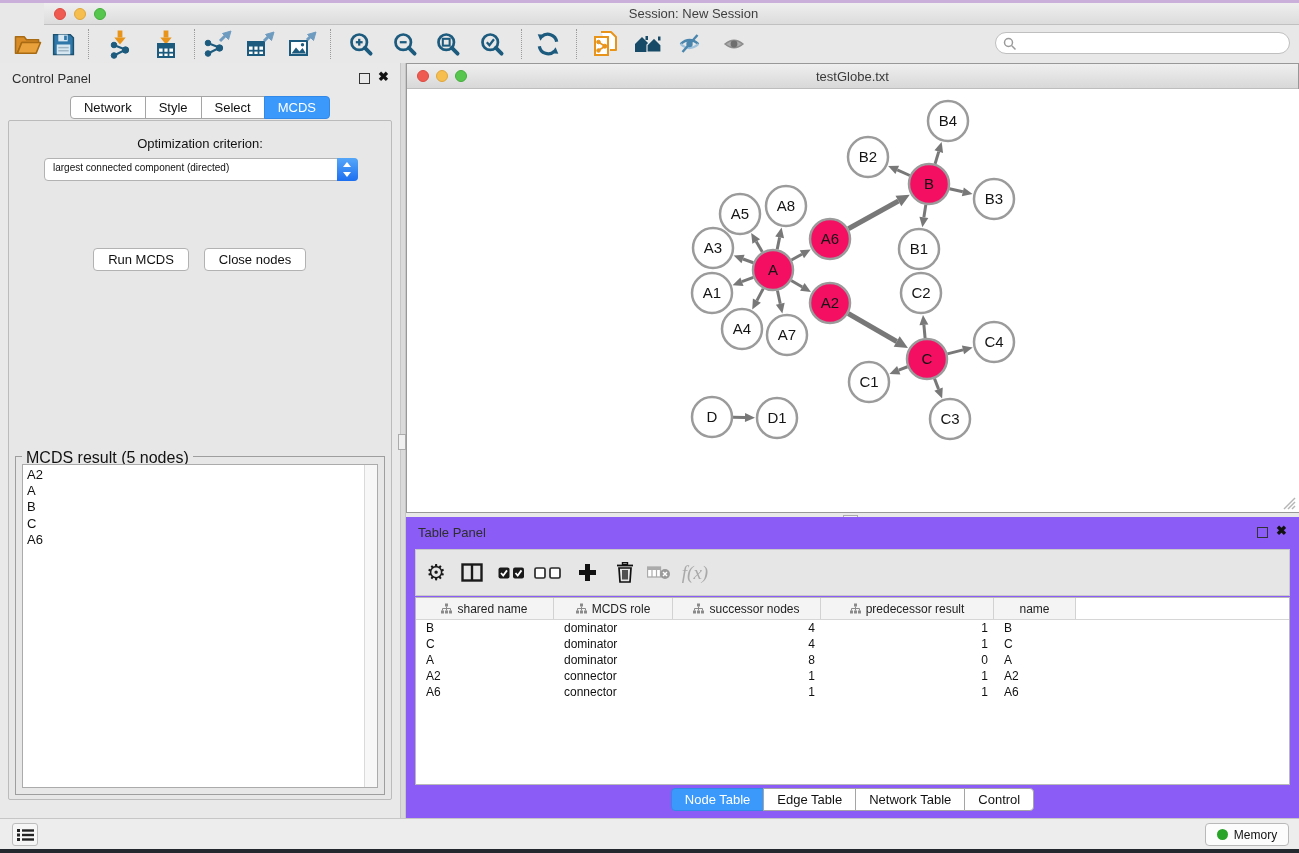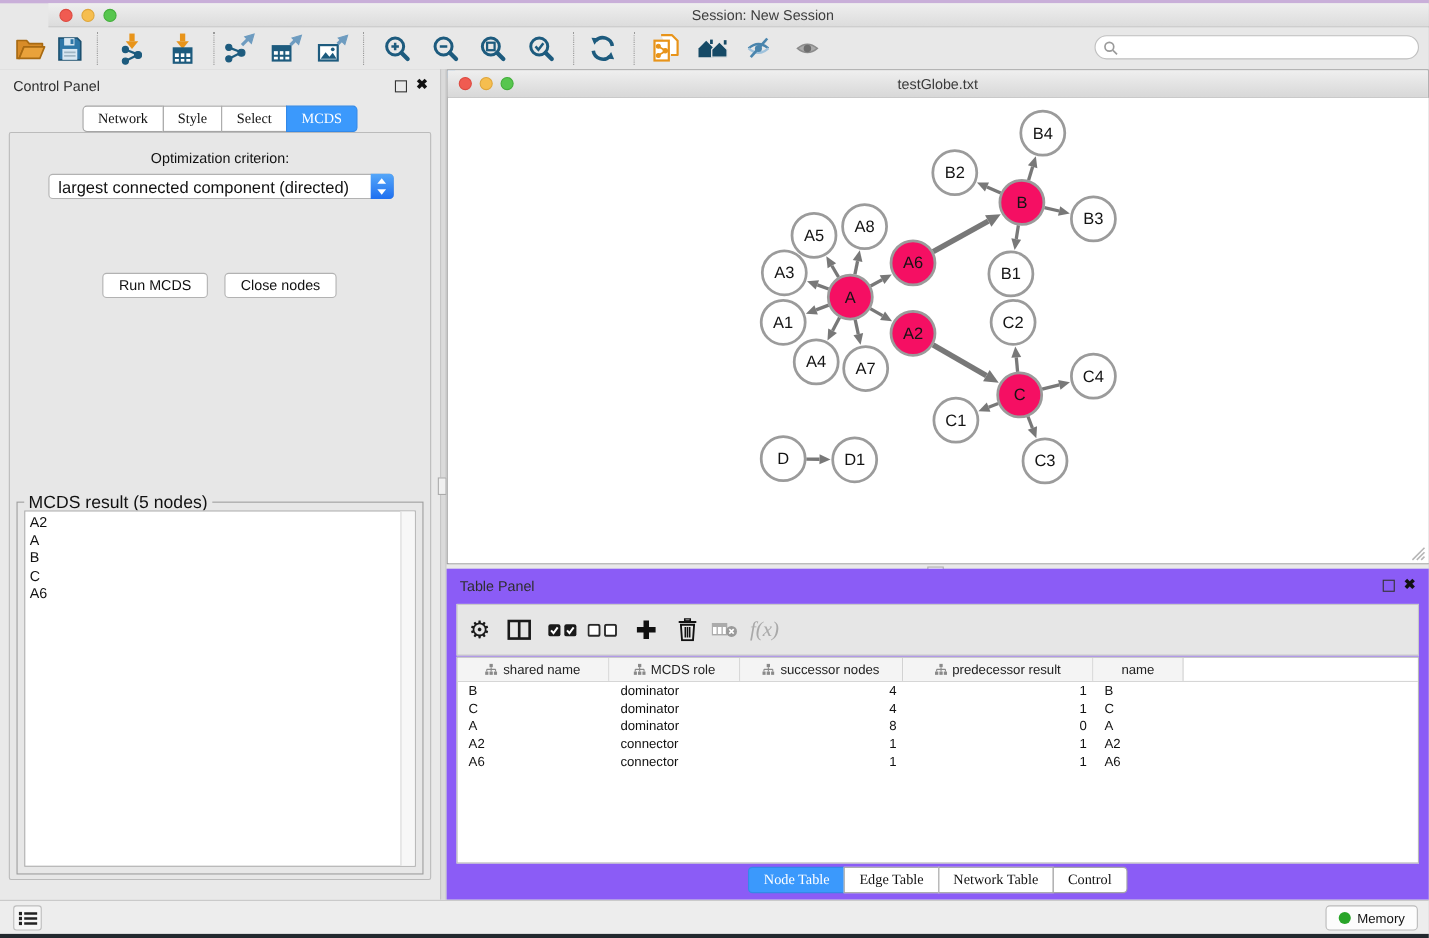--- a/index.html
+++ b/index.html
@@ -27,32 +27,32 @@
                    font-size:12px;font-family:"Liberation Sans",sans-serif;background:transparent;}
   
   .control-panel{position:absolute;left:0;top:63px;width:400px;height:755px;background:#E9E9E9;}
   .vdivider{position:absolute;left:400px;top:63px;width:6px;height:755px;background:#DADADA;
             border-left:1px solid #C6C6C6;border-right:1px solid #C6C6C6;box-sizing:border-box;}
   .workspace{position:absolute;left:406px;top:63px;right:0;height:755px;background:#E9E9E9;}
   .panel-header{position:absolute;left:12px;top:8px;font-size:13px;color:#2E2E2E;}
   .float-ico{position:absolute;top:10px;width:9px;height:9px;border:1.5px solid #333;background:transparent;}
   .close-ico{position:absolute;top:6px;font-size:13px;font-weight:bold;color:#111;line-height:15px;}
   
-  .seg{display:flex;font-family:Liberation Serif, serif;}
+  .seg{display:flex;}
   .seg-tab{border:1px solid #A5A5A5;background:#FFF;padding:3px 13px;font-size:13px;color:#111;
            margin-left:-1px;white-space:nowrap;}
   .seg-tab:first-child{border-radius:4px 0 0 4px;margin-left:0;}
   .seg-tab:last-child{border-radius:0 4px 4px 0;}
   .seg-tab.active{background:#3B99FC;border-color:#3389E8;color:#FFF;}
   .cp-tabs{position:absolute;top:33px;left:0;width:100%;display:flex;justify-content:center;}
   .cp-body{position:absolute;left:8px;top:57px;right:8px;bottom:18px;border:1px solid #BBBBBB;
            background:#E7E7E7;border-radius:2px;}
   .opt-label{margin-top:15px;text-align:center;font-size:13px;color:#111;}
   .dropdown{position:absolute;left:35px;top:37px;width:314px;height:23px;background:#FFF;
-            border:1px solid #B2B2B2;border-radius:4px;box-sizing:border-box;font-size:15px;color:#111;}
+            border:1px solid #B2B2B2;border-radius:4px;box-sizing:border-box;font-size:10px;color:#111;}
   .dropdown .val{position:absolute;left:8px;top:3px;white-space:nowrap;}
   .stepper{position:absolute;right:-1px;top:-1px;width:21px;height:23px;border-radius:0 4px 4px 0;
            background:linear-gradient(#55A7F9,#1E6FF0);}
   .stepper .up,.stepper .dn{position:absolute;left:6px;width:0;height:0;border-left:4.5px solid transparent;border-right:4.5px solid transparent;}
   .stepper .up{top:4px;border-bottom:5px solid #FFF;}
   .stepper .dn{bottom:4px;border-top:5px solid #FFF;}
   .cp-btn{position:absolute;top:127px;height:23px;background:#FFF;border:1px solid #B2B2B2;border-radius:4px;
           font-size:13px;color:#111;display:flex;align-items:center;justify-content:center;box-sizing:border-box;}
   .groupbox{position:absolute;left:6px;right:6px;top:335px;bottom:4px;border:1px solid #9E9E9E;}
   .groupbox .legend{position:absolute;top:-8px;left:6px;background:#E7E7E7;padding:0 4px;font-size:16px;color:#111;}

